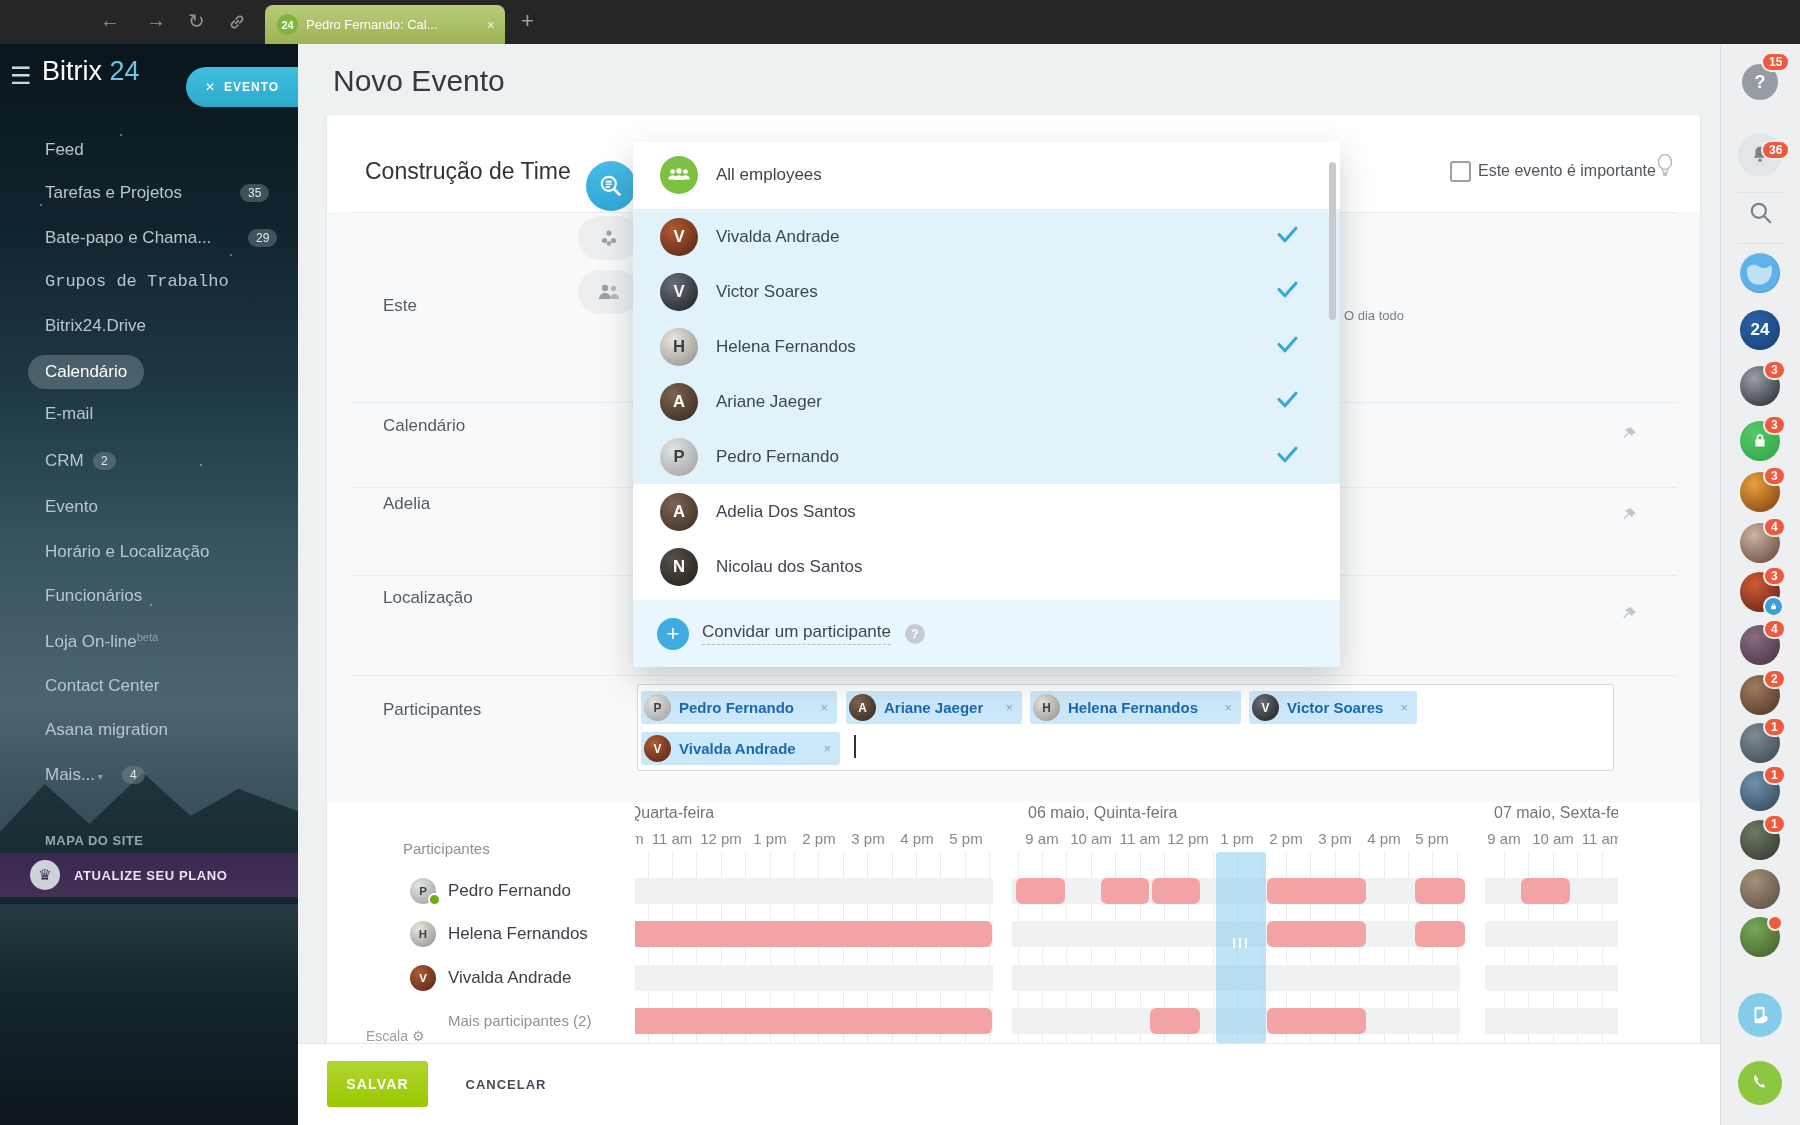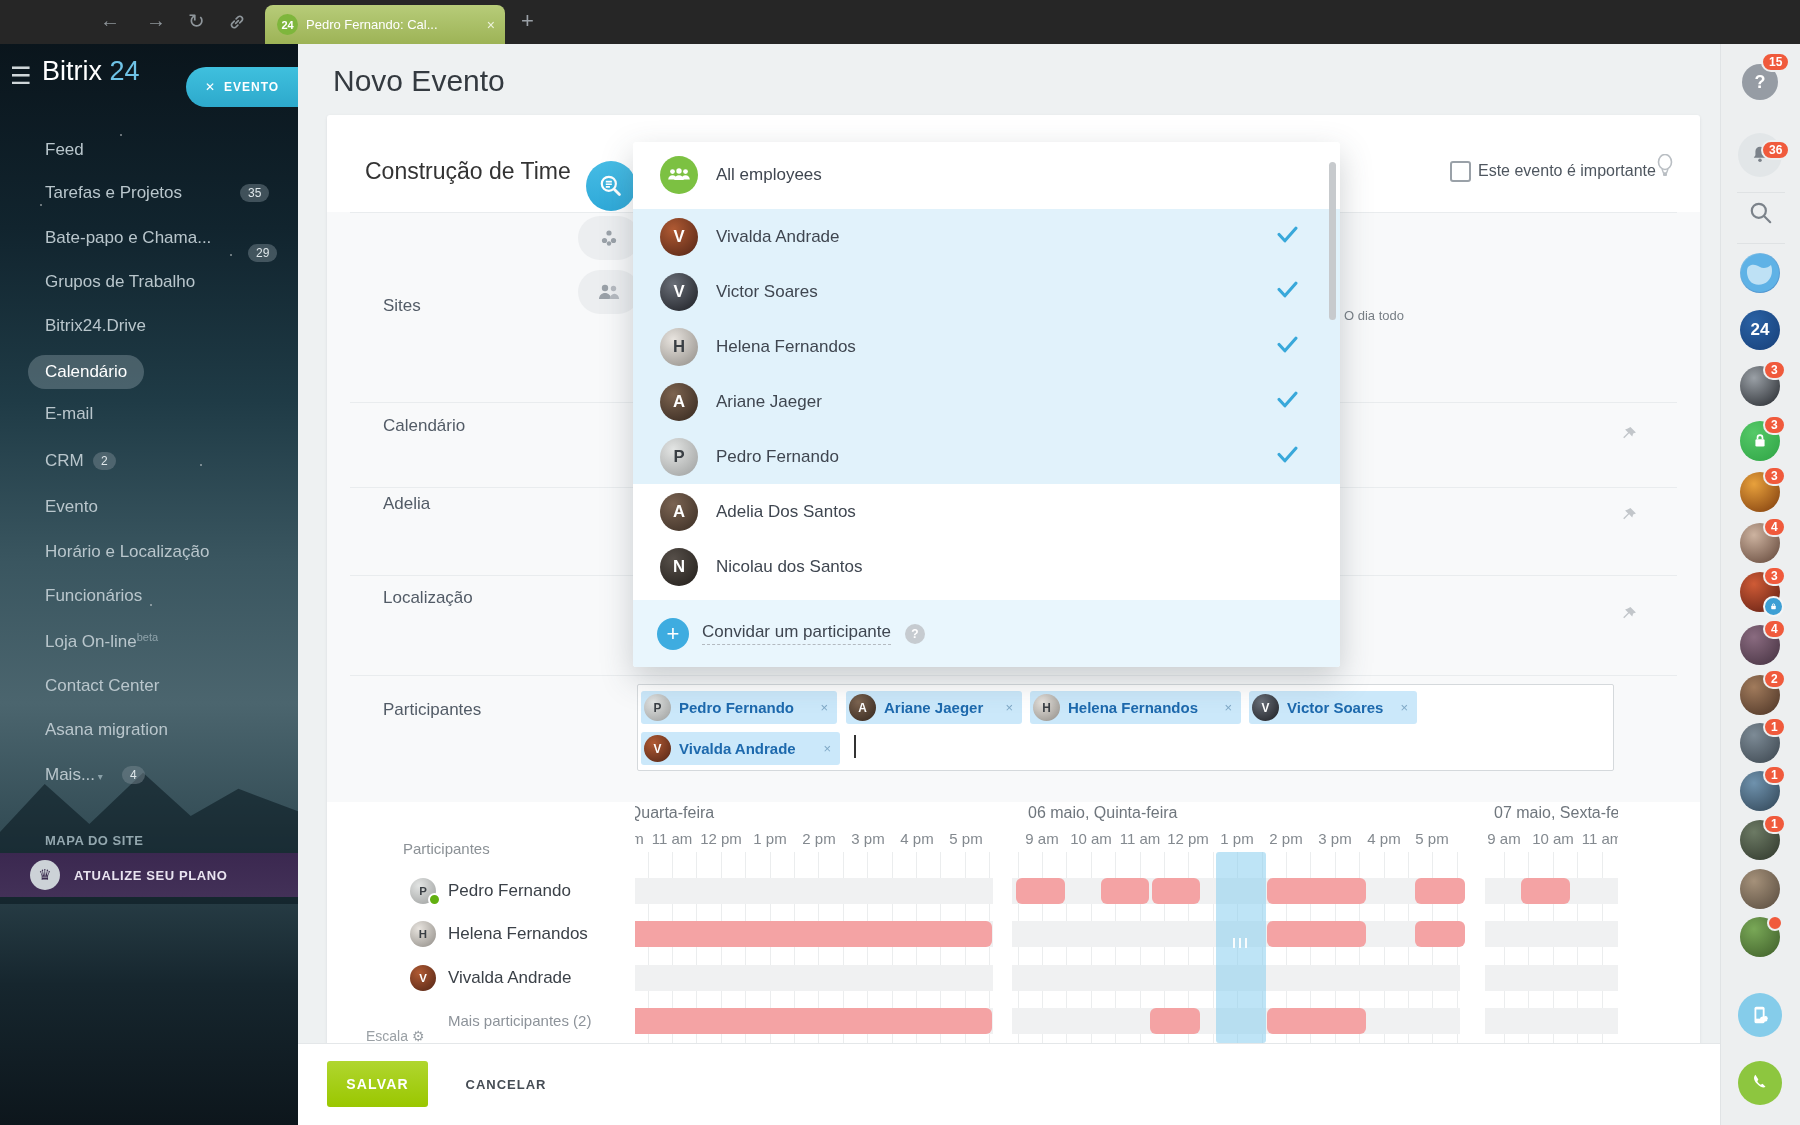--- a/index.html
+++ b/index.html
@@ -132,22 +132,22 @@
     <div class="star" style="left:230px;top:210px"></div>
       <div class="star" style="left:70px;top:330px"></div>
     <div class="star" style="left:200px;top:420px"></div>
       <div class="star" style="left:150px;top:560px"></div>
     <div id="mountains"></div>
     <div id="sbItems">
         <div class="a sbitem" style="top: 96px;">Feed</div>
         <div class="a sbitem" style="top: 139px;">Tarefas e Projetos</div>
         <div class="a sbbadge" style="left: 212px; top: 140px; margin-left: 28px;">35</div>
         <div class="a sbitem" style="top: 184px;">Bate-papo e Chama...</div>
-        <div class="a sbbadge" style="left: 248px; top: 200px;">29</div>
-        <div class="a sbitem" style="top: 228px;">Grupos de Trabalho</div>
+        <div class="a sbbadge" style="left: 248px; top: 185px;">29</div>
+        <div class="a sbitem" style="top: 228px; font-family: Liberation Mono, monospace;">Grupos de Trabalho</div>
         <div class="a sbitem" style="top: 272px;">Bitrix24.Drive</div>
         <div class="a sbitem sbactive" style="top: 311px;">Calendário</div>
         <div class="a sbitem" style="top: 360px;">E-mail</div>
         <div class="a sbitem" style="top: 407px;">CRM</div>
         <div class="a sbbadge" style="left: 93px; top: 408px;">2</div>
         <div class="a sbitem" style="top: 453px;">Evento</div>
         <div class="a sbitem" style="top: 498px;">Horário e Localização</div>
         <div class="a sbitem" style="top: 542px;">Funcionários</div>
         <div class="a sbitem" style="top: 587px;">Loja On-line<span class="sbsup">beta</span></div>
         <div class="a sbitem" style="top: 632px;">Contact Center</div>
@@ -178,21 +178,21 @@
   <div id="eventName" class="a">Construção de Time</div>
   <div class="a cbx"></div>
   <div id="importantLabel" class="a">Este evento é importante</div>
   <svg class="a" style="left:1656px;top:154px;z-index:2" width="18" height="24" viewBox="0 0 18 24">
     <ellipse cx="9" cy="8" rx="6.5" ry="7.5" fill="none" stroke="#b9bec3" stroke-width="1.6"></ellipse>
     <path d="M6 15l1.5 4h3L12 15" fill="none" stroke="#b9bec3" stroke-width="1.4"></path>
       <rect x="7" y="19" width="4" height="3" rx="1" fill="#b9bec3"></rect>
   </svg>
   <div class="a divider" style="top:212px"></div>
   <div id="formParts">
-      <div class="a rowlabel" style="top: 296px;">Sites</div>
+      <div class="a rowlabel" style="top: 296px;">Este</div>
       <div class="a rowlabel" style="top: 416px;">Calendário</div>
       <div class="a rowlabel" style="top: 494px;">Adelia</div>
       <div class="a rowlabel" style="top: 588px;">Localização</div>
       <div class="a rowlabel" style="top: 700px;">Participantes</div>
       <div class="a divider" style="top: 402px;"></div>
       <div class="a divider" style="top: 487px;"></div>
       <div class="a divider" style="top: 575px;"></div>
       <div class="a divider" style="top: 675px;"></div>
       <div class="a pin" style="top: 426px;"><svg width="17" height="17" viewBox="0 0 16 16">
           <path fill="#c2c6ca" d="M9.8 1l5.2 5.2-2.6.9-.9 2.7-2.9-2.9L4 11.5l-1-1 4.6-4.4-2.8-2.8 2.6-.9z"></path>

